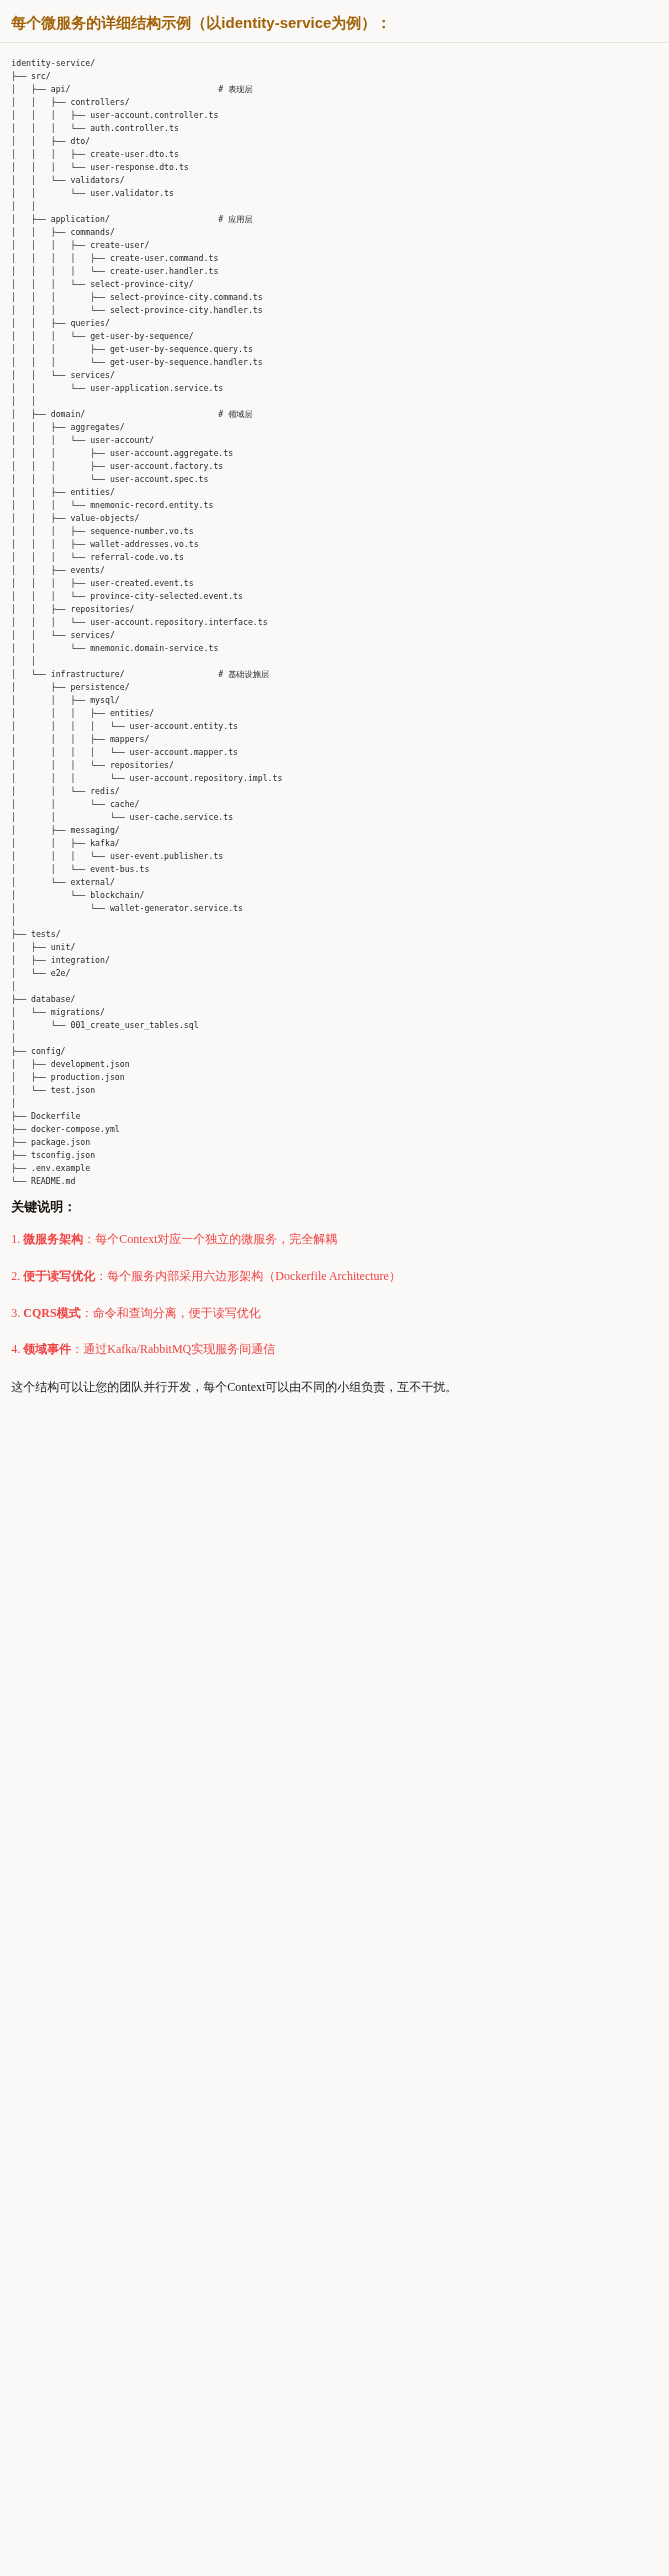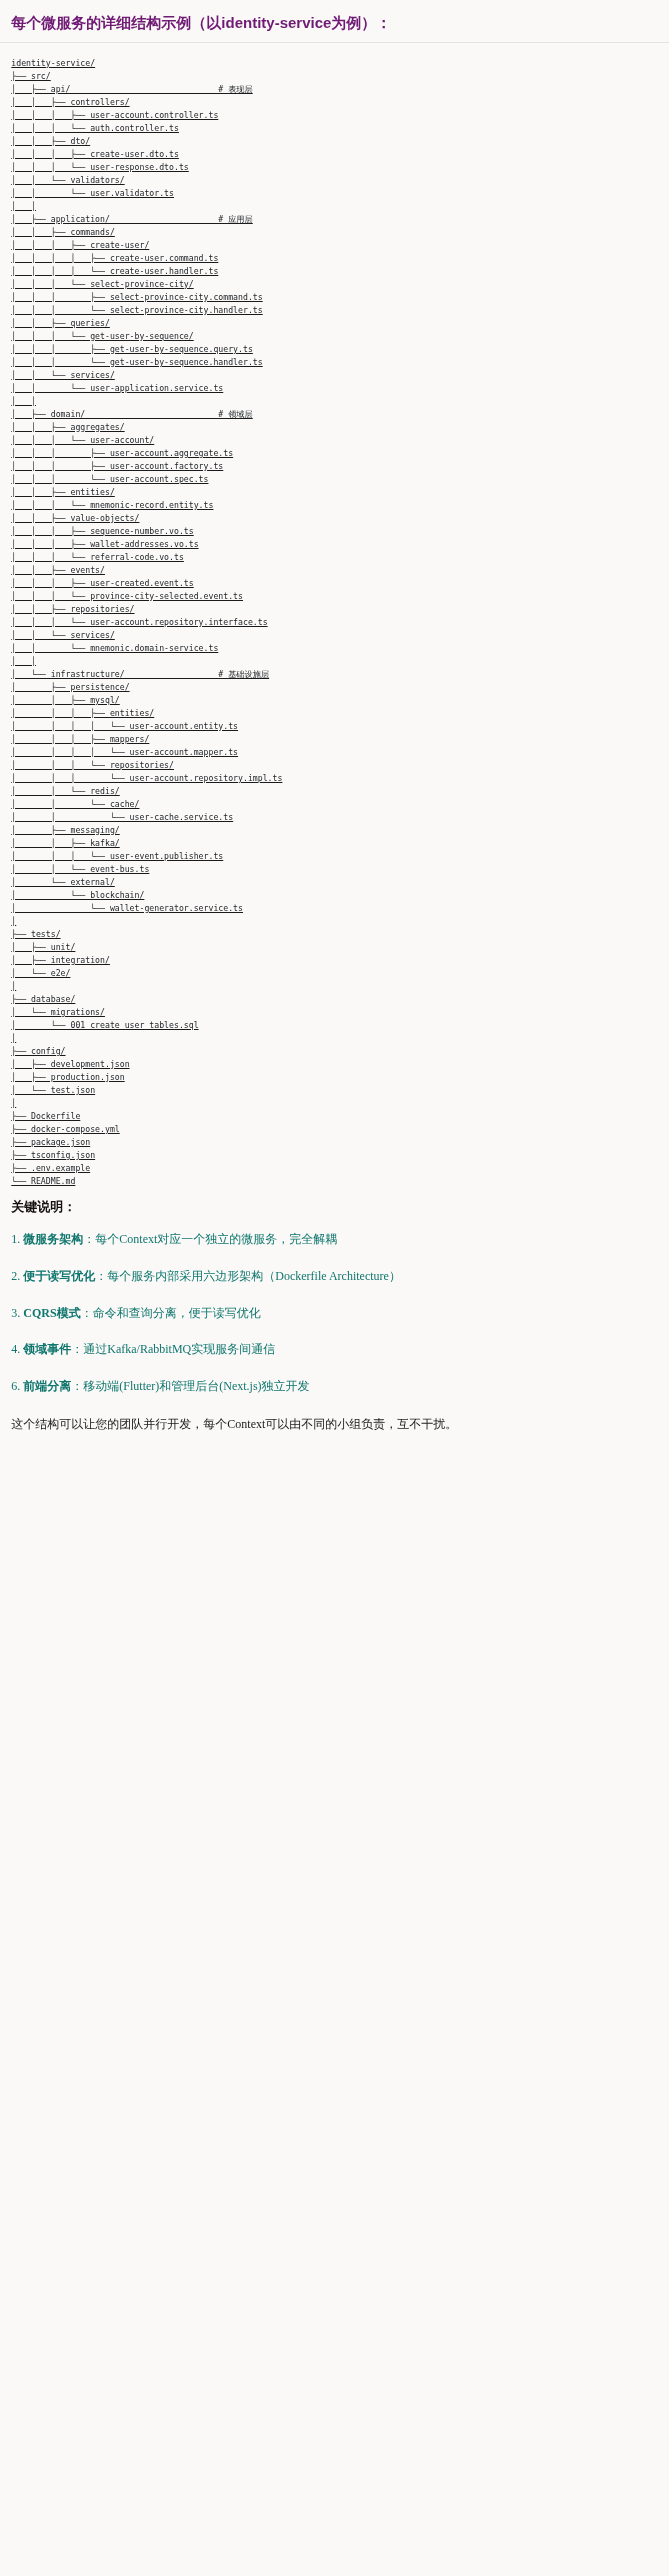--- a/index.html
+++ b/index.html
@@ -26,28 +26,27 @@
     padding: 12.5px 11.3px 10px 11.3px;
     border-bottom: 0.6px solid #e6e4e0;
     background: #faf9f7;
   }
   .header-title {
     font-family: "Liberation Sans", sans-serif;
     font-weight: bold;
     font-size: 15px;
     line-height: 1.3;
     letter-spacing: 0px;
-    color: #701a75;
+    color: #a16207;
     white-space: pre-wrap;
   }
 
   
   .tree-wrap {
     padding: 13.8px 11.3px 8.8px 11.3px;
-    text-decoration: underline;
   }
   pre.tree {
     margin: 0;
     font-family: "DejaVu Sans Mono", "Liberation Mono", monospace;
     font-size: 8.2px;
     line-height: 13px;
     color: #22262b;
     white-space: pre;
     letter-spacing: 0px;
     tab-size: 4;
@@ -62,21 +61,21 @@
     font-weight: bold;
     font-size: 13px;
     color: #14110f;
     margin: 0 0 16.3px 0;
     line-height: 1.2;
   }
   .note-item {
     font-family: "Liberation Serif", serif;
     font-size: 12px;
     line-height: 1.45;
-    color: #0f766e;
+    color: #ef4444;
     margin: 0 0 19.4px 0;
     display: block;
   }
   .note-num {
     font-family: "Liberation Serif", serif;
   }
   .note-term {
     font-weight: bold;
   }
   .note-sep { }
@@ -190,20 +189,19 @@
   </div>
 
   <div class="notes">
     <div class="notes-heading">关键说明：</div>
 
     <div id="notes-list">
         <div class="note-item"><span class="note-num">1.</span> <span class="note-term">微服务架构</span><span class="note-sep">：</span><span class="note-desc">每个Context对应一个独立的微服务，完全解耦</span></div>
         <div class="note-item"><span class="note-num">2.</span> <span class="note-term">便于读写优化</span><span class="note-sep">：</span><span class="note-desc">每个服务内部采用六边形架构（Dockerfile Architecture）</span></div>
         <div class="note-item"><span class="note-num">3.</span> <span class="note-term">CQRS模式</span><span class="note-sep">：</span><span class="note-desc">命令和查询分离，便于读写优化</span></div>
         <div class="note-item"><span class="note-num">4.</span> <span class="note-term">领域事件</span><span class="note-sep">：</span><span class="note-desc">通过Kafka/RabbitMQ实现服务间通信</span></div>
-        <div class="note-item"><span class="note-num">6.</span> <span class="note-term">前端分离</span><span class="note-sep">：</span><span class="note-desc">移动端(Flutter)和管理后台(Next.js)独立开发</span></div>
       </div>
 
     <div class="closing">这个结构可以让您的团队并行开发，每个Context可以由不同的小组负责，互不干扰。</div>
   </div>
 
 </div>
 
 
 </body></html>

